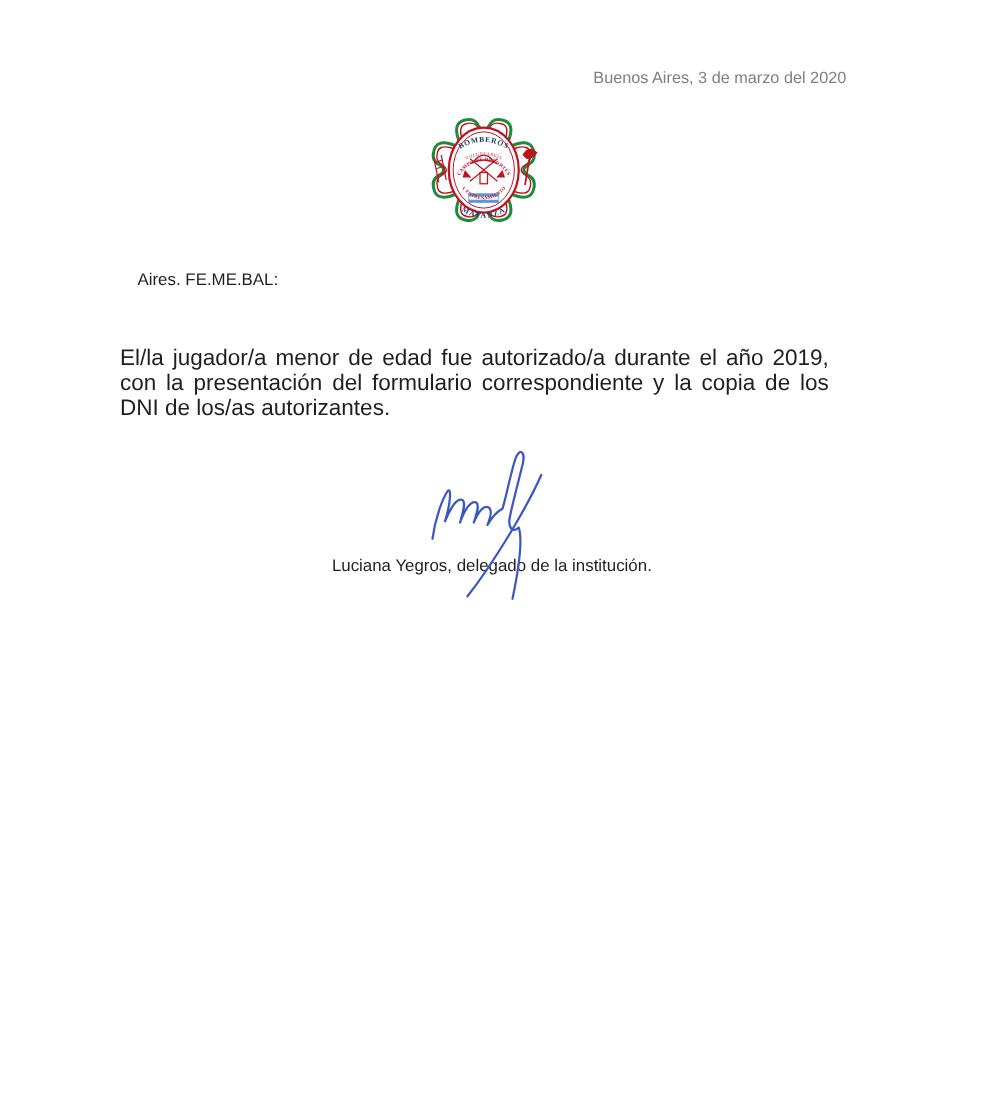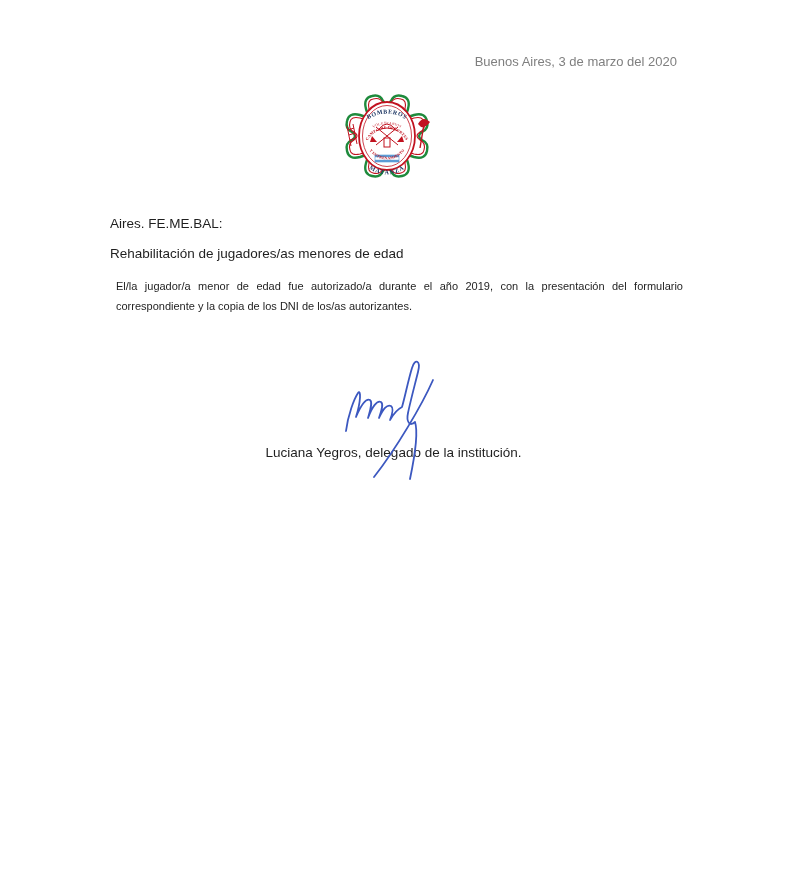--- a/index.html
+++ b/index.html
@@ -36,23 +36,23 @@
   }
   .subject {
     position: absolute;
     top: 246px;
     left: 110px;
     font-size: 13.5px;
   }
   .body-par {
     position: absolute;
     top: 276px;
-    left: 116px;
+    left: 96px;
     width: 567px;
-    font-size: 11px;
+    font-size: 18px;
     line-height: 20px;
     text-align: justify;
   }
   .sig-name {
     position: absolute;
     top: 445px;
     left: 0;
     width: 100%;
     text-align: center;
     font-size: 13.5px;
@@ -151,21 +151,20 @@
         <textPath href="#arcEntr" startOffset="50%" text-anchor="middle">Y ENTRENAMIENTO</textPath>
       </text>
       <text font-size="6.2" letter-spacing="1" class="arc-navy" font-family="Liberation Serif, serif">
         <textPath href="#arcMat" startOffset="50%" text-anchor="middle">MATANZA</textPath>
       </text>
     </svg>
   </div>
 
   <div class="recipient">Aires. FE.ME.BAL:</div>
 
-  <div class="subject">Rehabilitación de jugadores/as menores de edad</div>
 
   <div class="body-par">El/la jugador/a menor de edad fue autorizado/a durante el año 2019, con la presentación del formulario correspondiente y la copia de los DNI de los/as autorizantes.</div>
 
   <div class="sig-name">Luciana Yegros, delegado de la institución.</div>
 
   <svg class="signature-svg" viewBox="0 0 120 130">
     <g fill="none" stroke="#3c58c0" stroke-width="1.8" stroke-linecap="round" stroke-linejoin="round">
       <path d="M 16,76 C 18,60 24,44 28,38 C 31,34 31,46 26,62 C 31,50 36,43 40,45 C 43,47 40,56 38,63 C 42,52 47,45 51,47 C 54,49 51,57 49,63 C 53,54 57,49 61,51 C 64,53 62,60 60,65 C 64,58 68,54 72,52 C 75,42 78,26 82,13 C 85,3 91,5 88,17 C 84,33 80,48 78,58 C 76,67 80,72 85,67 C 88,76 85,100 80,124"></path>
       <path d="M 103,25 C 92,50 66,94 44,122"></path>
     </g>

